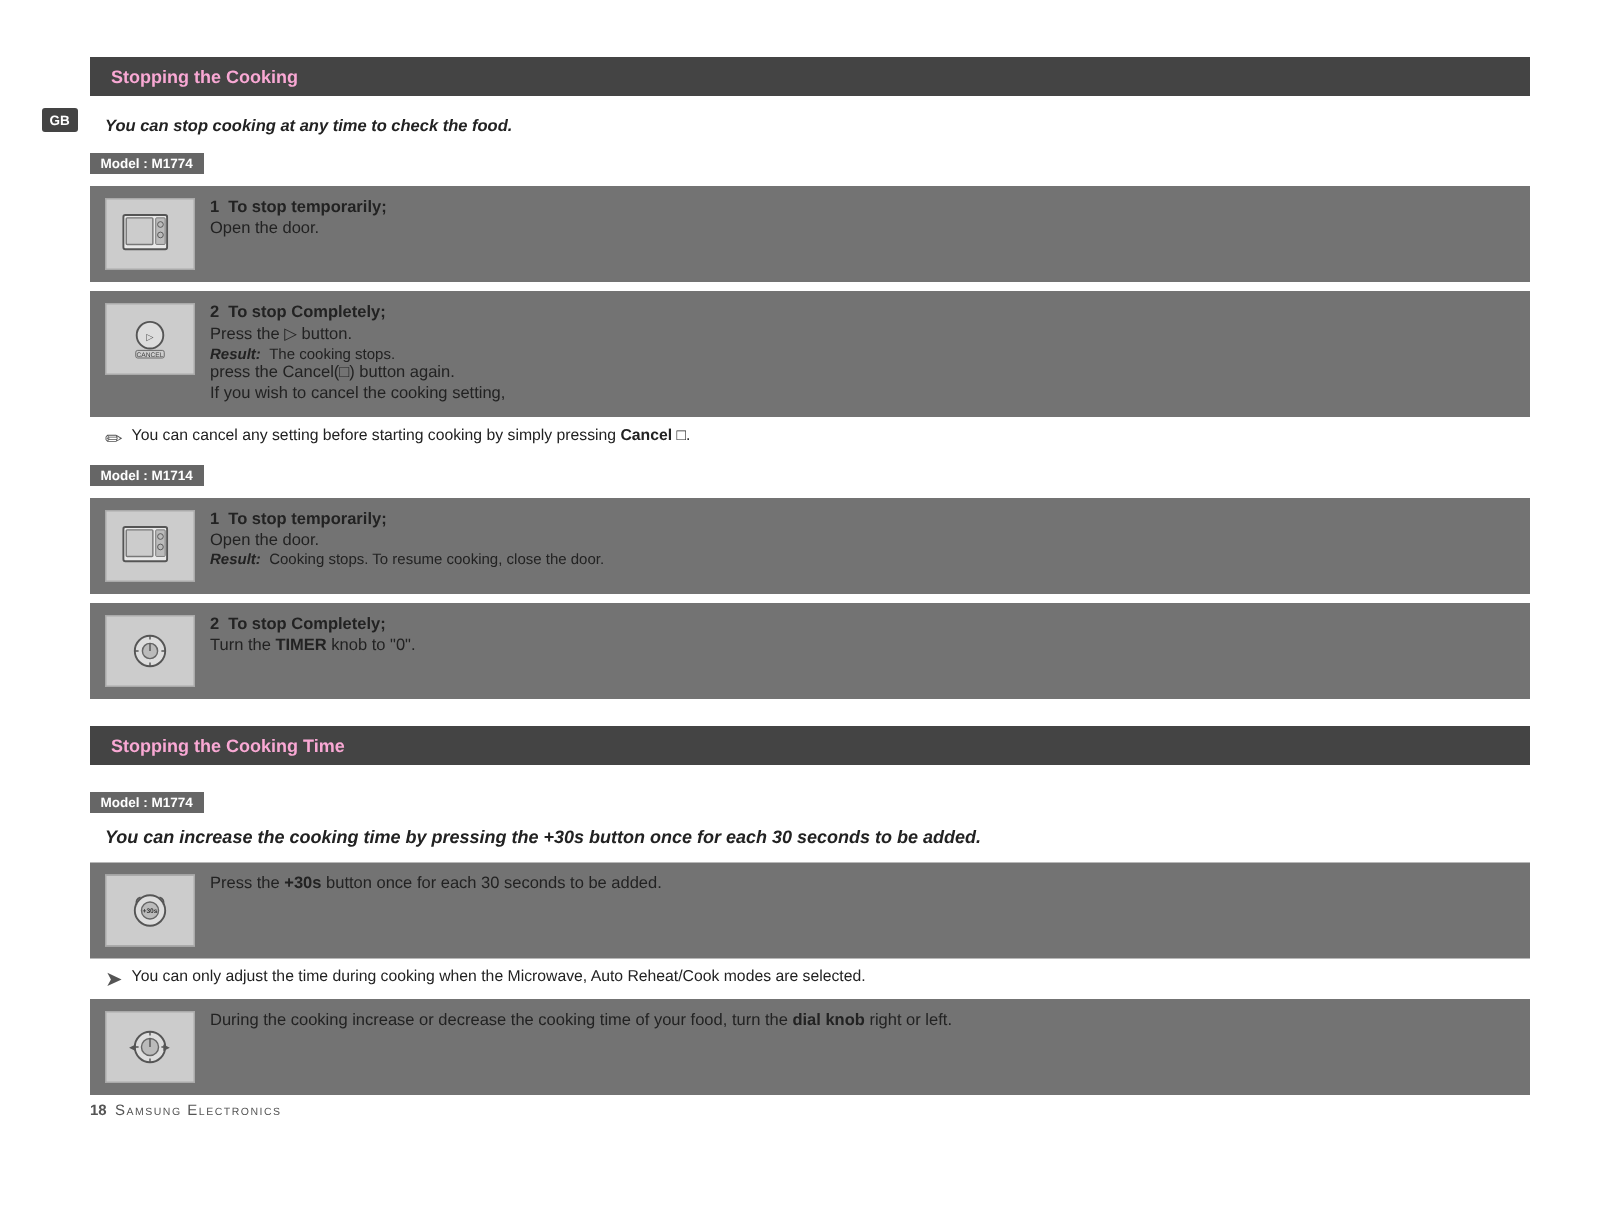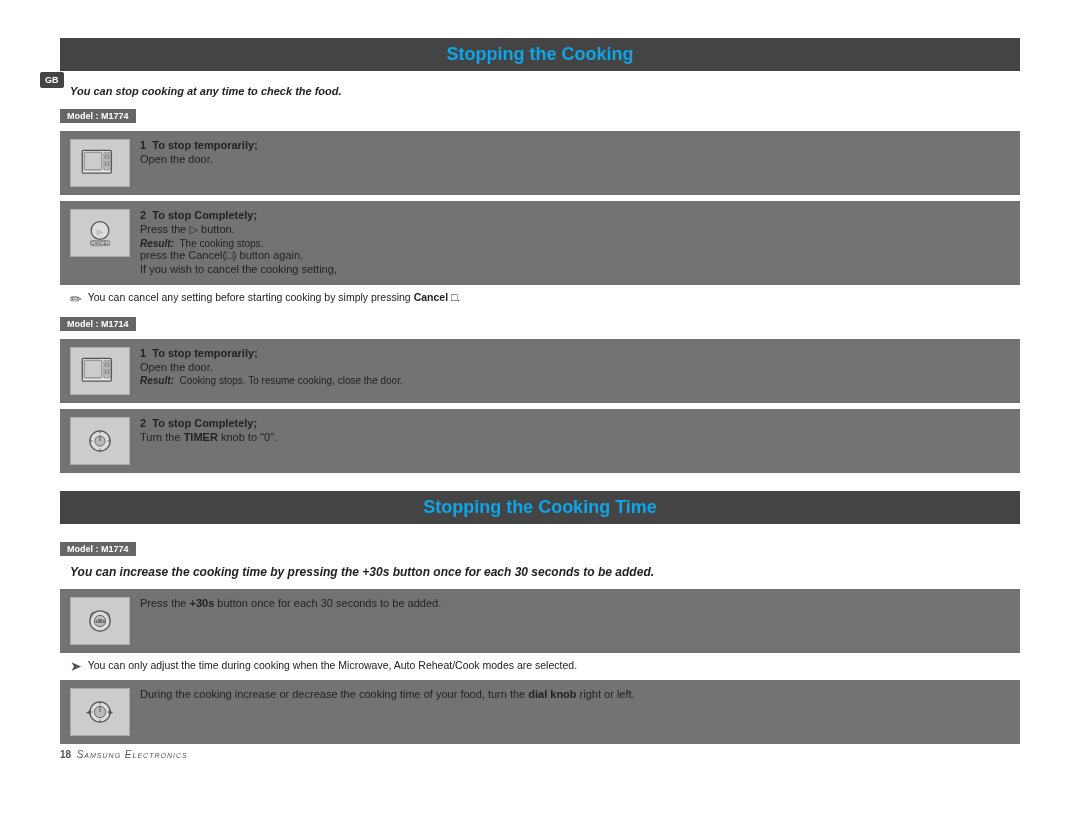--- a/index.html
+++ b/index.html
@@ -10,38 +10,37 @@
       color: #222;
       width: 1080px;
       min-height: 813px;
     }
     .page {
       padding: 30px 60px 30px 60px;
       position: relative;
     }
     .gb-badge {
       position: absolute;
-      left: 40px;
+      left: 28px;
       top: 72px;
       background: #444;
       color: #fff;
       font-size: 9px;
       font-weight: bold;
       padding: 3px 5px;
       border-radius: 2px;
     }
     .section-header {
       background: #444;
-      color: #0ea5e9;
-      font-size: 18px;
+      color: #f9a8d4;
+      font-size: 12px;
       font-weight: bold;
       padding: 6px 14px;
       margin-bottom: 14px;
       margin-top: 8px;
-      text-align: center;
     }
     .model-badge {
       display: inline-block;
       background: #666;
       color: #fff;
       font-size: 9px;
       font-weight: bold;
       padding: 2px 7px;
       margin-bottom: 8px;
       margin-top: 4px;
@@ -289,16 +288,16 @@
           </svg>
         </div>
         <div class="step-content">
           <div class="step-text">During the cooking increase or decrease the cooking time of your food, turn the <strong>dial knob</strong> right or left.</div>
         </div>
       </div>
     </div>
   </div>
 
   <div class="footer">
-    <span class="page-num">18</span>&nbsp;&nbsp;<span style="font-variant: small-caps; letter-spacing: 1px; font-style: italic;">Samsung Electronics</span>
+    <span class="page-num">18</span>&nbsp;&nbsp;<span style="font-variant: small-caps; letter-spacing: 1px;">Samsung Electronics</span>
   </div>
 
 </div>
 
 </body></html>

